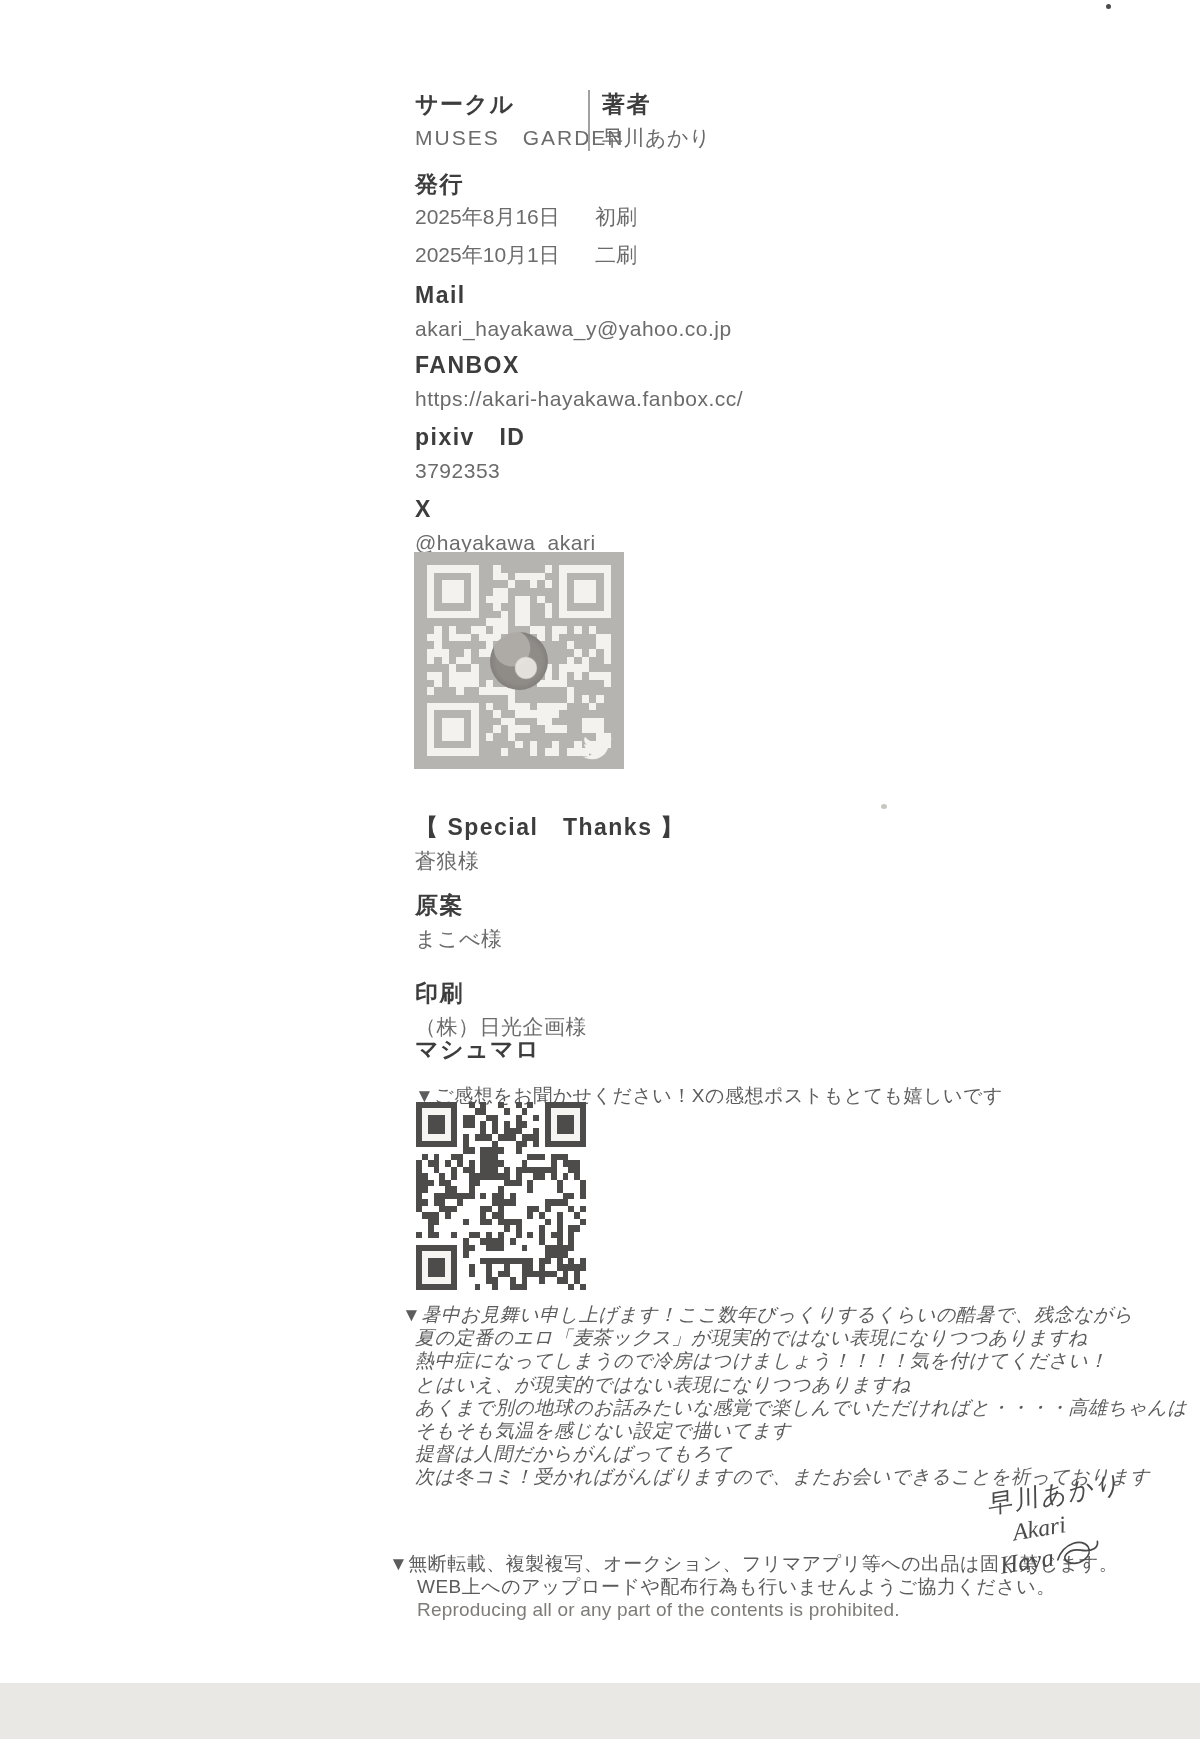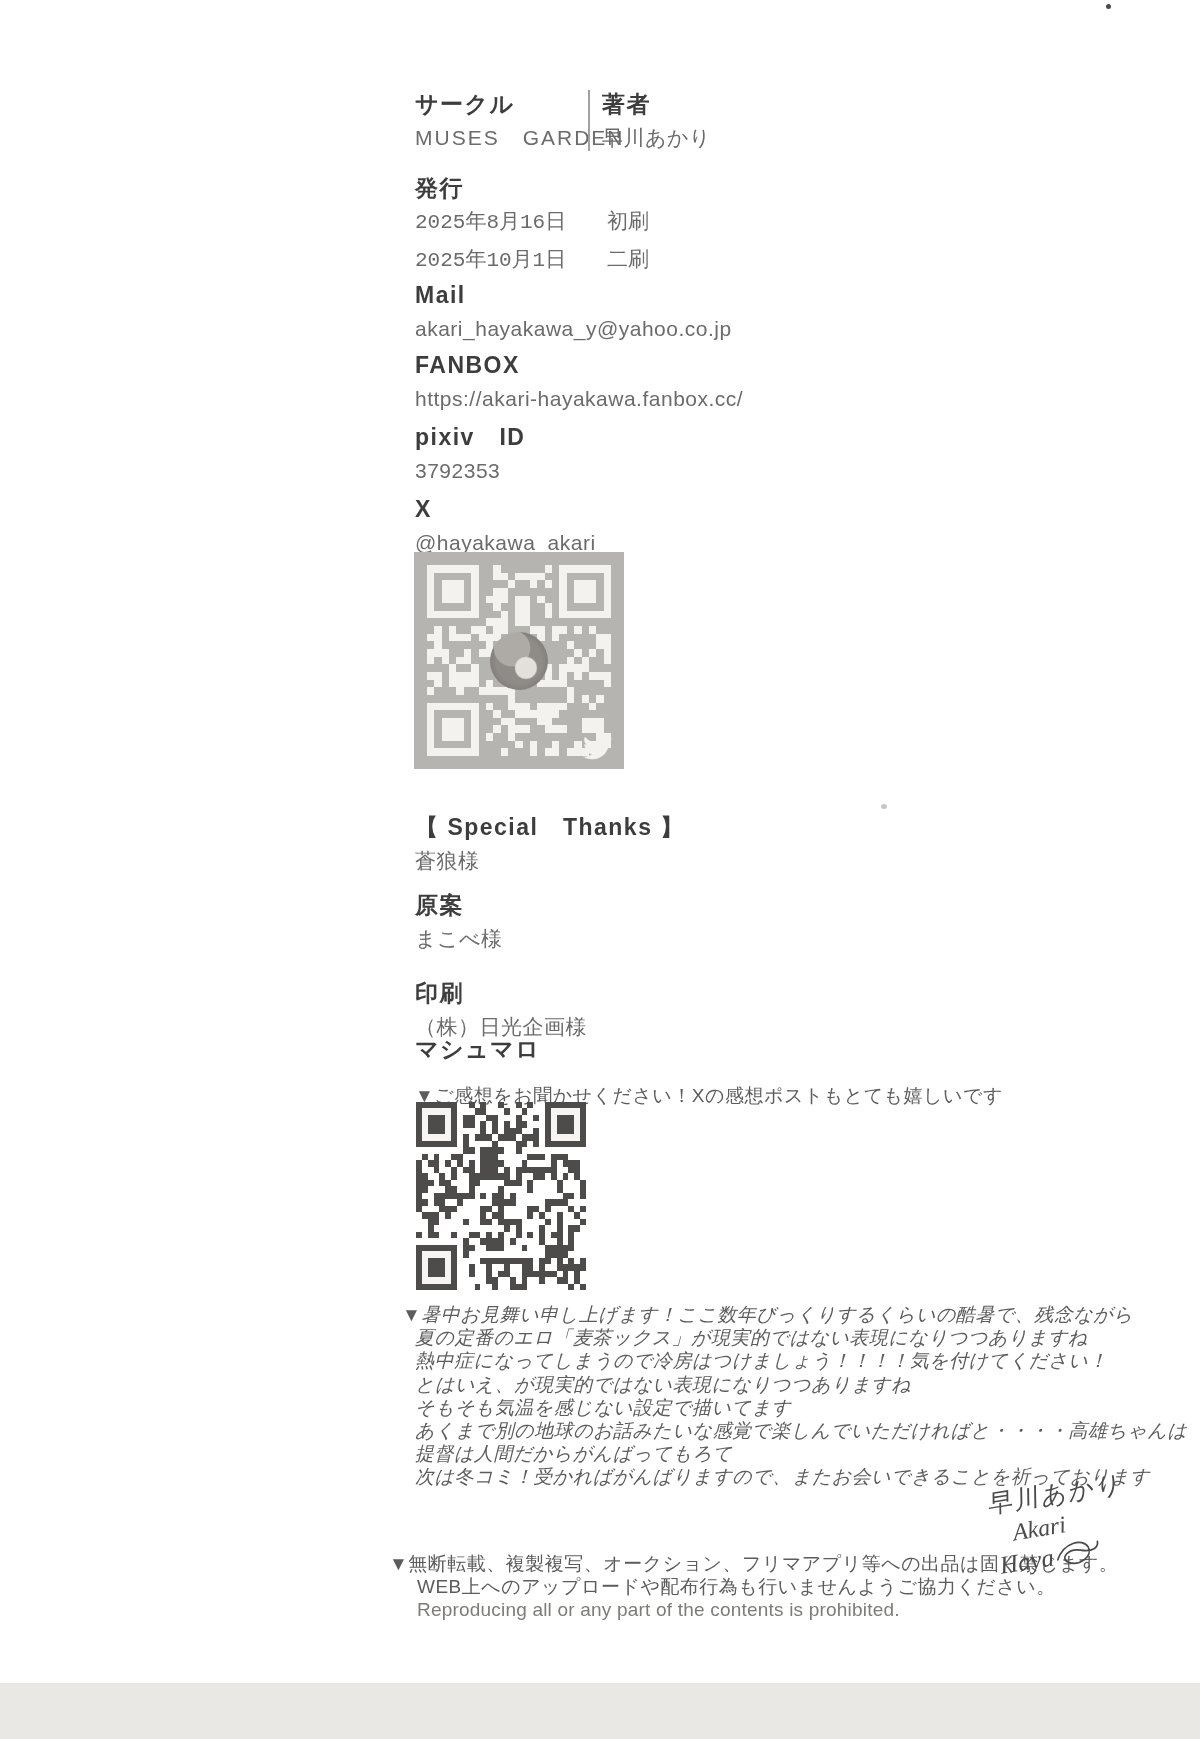--- a/index.html
+++ b/index.html
@@ -21,21 +21,21 @@
   .value{
     font-size:21px;color:#6b6b6b;letter-spacing:.5px;
     line-height:1.3;margin-top:5px;white-space:pre;
   }
   
   .two-col{display:flex;}
   .col-circle{width:173px;}
   .col-author{border-left:2px solid #a2a19d;padding-left:12px;}
   .col-circle .value{letter-spacing:2px;}
   
-  .pub-entry{display:flex;gap:40px;font-size:21px;color:#6b6b6b;line-height:26px;margin-top:5px;white-space:pre;}
+  .pub-entry{display:flex;gap:28px;font-size:21px;color:#6b6b6b;line-height:26px;margin-top:5px;white-space:pre;}
   .pub-date{min-width:152px;}
   
   .qr-x{
     position:absolute;left:414px;top:552px;
     width:210px;height:217px;
     background:#b5b4b0;
     box-sizing:border-box;padding:13px;
   }
   .qr-avatar{
     position:absolute;left:50%;top:50%;
@@ -92,21 +92,21 @@
     <div class="col-circle">
       <div class="label">サークル</div>
       <div class="value">MUSES　GARDEN</div>
     </div>
     <div class="col-author">
       <div class="label">著者</div>
       <div class="value">早川あかり</div>
     </div>
   </div>
 
-  <div class="sec" style="top:176px;font-family:Liberation Mono, monospace;">
+  <div class="sec" style="top:170px;">
     <div class="label">発行</div>
     <div class="pub-entry">
       <span class="pub-date">2025年8月16日</span>
       <span>初刷</span>
     </div>
     <div class="pub-entry" style="margin-top:12px;justify-content:center;">
       <span class="pub-date">2025年10月1日</span>
       <span>二刷</span>
     </div>
   </div>
@@ -647,22 +647,22 @@
         <rect x="1" y="23" width="5" height="5" fill="#f6f5f1"></rect>
         <rect x="2" y="24" width="3" height="3" fill="#4d4c4a"></rect>
       </svg>
     </div>
 
   <div class="afterword">
     <div class="line bullet">▼暑中お見舞い申し上げます！ここ数年びっくりするくらいの酷暑で、残念ながら</div>
     <div class="line">夏の定番のエロ「麦茶ックス」が現実的ではない表現になりつつありますね</div>
     <div class="line">熱中症になってしまうので冷房はつけましょう！！！！気を付けてください！</div>
     <div class="line">とはいえ、が現実的ではない表現になりつつありますね</div>
+    <div class="line">あくまで別の地球のお話みたいな感覚で楽しんでいただければと・・・・高雄ちゃんは</div>
     <div class="line">そもそも気温を感じない設定で描いてます</div>
-    <div class="line">あくまで別の地球のお話みたいな感覚で楽しんでいただければと・・・・高雄ちゃんは</div>
     <div class="line">提督は人間だからがんばってもろて</div>
     <div class="line">次は冬コミ！受かればがんばりますので、またお会いできることを祈っております</div>
   </div>
 
   <div class="signature">
     <div class="sig-jp">早川あかり</div>
     <div class="sig-akari">Akari</div>
     <div class="sig-haya">
       <span>Haya</span>
       <svg width="46" height="34" viewBox="0 0 46 34" style="margin-left:2px;">

